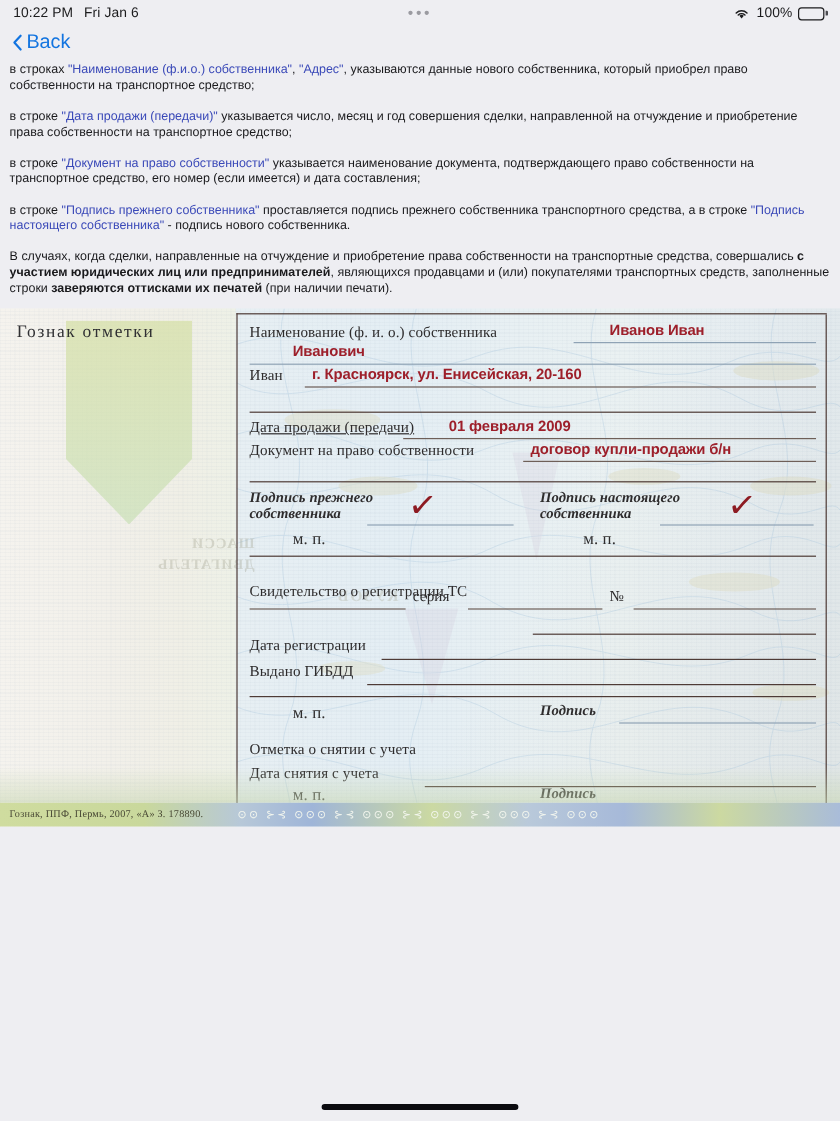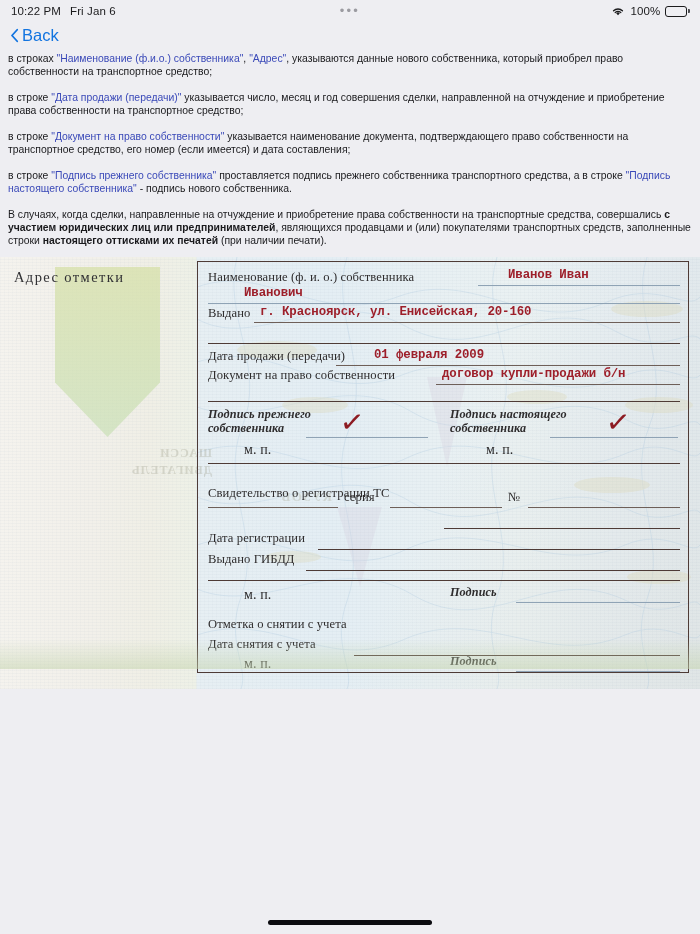--- a/index.html
+++ b/index.html
@@ -117,21 +117,21 @@
 
   .lbl {
     position: absolute;
     font-family: "Liberation Serif", "DejaVu Serif", serif;
     font-size: 12.6px; color: #2e2c2d; white-space: nowrap; letter-spacing: .1px;
   }
   .lbl.it { font-style: italic; font-weight: bold; font-size: 12.2px; }
   .lbl.sm { font-size: 14px; }
   .val {
     position: absolute;
-    font-family: Liberation Mono, monospace;
+    font-family: Liberation Sans, sans-serif;
     font-size: 12.4px; font-weight: bold; color: #9d1f2a; white-space: nowrap;
     letter-spacing: -.1px;
   }
   .tick {
     position: absolute;
     font-family: "Liberation Serif", "DejaVu Serif", serif;
     font-size: 29px; color: #8d1b22; line-height: 1;
     transform: rotate(6deg);
   }
 
@@ -217,21 +217,21 @@
 
   <p class="para">
     <span>в строке </span><span class="q">"Документ на право собственности"</span><span> указывается наименование документа, подтверждающего право собственности на транспортное средство, его номер (если имеется) и дата составления;</span>
   </p>
 
   <p class="para">
     <span>в строке </span><span class="q">"Подпись прежнего собственника"</span><span> проставляется подпись прежнего собственника транспортного средства, а в строке </span><span class="q">"Подпись настоящего собственника"</span><span> - подпись нового собственника.</span>
   </p>
 
   <p class="para">
-    <span>В случаях, когда сделки, направленные на отчуждение и приобретение права собственности на транспортные средства, совершались </span><span class="b">с участием юридических лиц или предпринимателей</span><span>, являющихся продавцами и (или) покупателями транспортных средств, заполненные строки </span><span class="b">настоящего оттисками их печатей</span><span> (при наличии печати).</span>
+    <span>В случаях, когда сделки, направленные на отчуждение и приобретение права собственности на транспортные средства, совершались </span><span class="b">с участием юридических лиц или предпринимателей</span><span>, являющихся продавцами и (или) покупателями транспортных средств, заполненные строки </span><span class="b">заверяются оттисками их печатей</span><span> (при наличии печати).</span>
   </p>
 
   <p class="para em">Вы вправе проставить только подписи настоящего и прежнего собственников, остальные строки обязаны заполнить сотрудники ГИБДД</p>
 </div>
 
 <div class="doc">
 
   <div class="doc-grain"></div>
 
   <svg class="guilloche" viewBox="0 0 503 432" preserveAspectRatio="none" aria-hidden="true">
@@ -265,39 +265,39 @@
       <path d="M140,250 L185,250 L163,330 Z"></path>
     </g>
   </svg>
 
   <div class="shield"></div>
   <div class="wm-text">
     <span>ШАССИ</span><br>
     <span>ДВИГАТЕЛЬ</span>
   </div>
   <div class="wm-text2">КУЗОВ</div>
-  <div class="doc-title">Адрес  отметки</div>
+  <div class="doc-title">Гознак  отметки</div>
 
   <div class="card">
     <div class="edge-r"></div>
 
     <div class="lbl" style="left:10px; top:8px;">Наименование  (ф. и. о.)  собственника</div>
     <div class="val" style="left:310px; top:6px;">Иванов Иван</div>
     <div class="rule blue" style="left:280px; top:23px; width:202px;"></div>
 
     <div class="val" style="left:46px; top:24px;">Иванович</div>
     <div class="rule blue" style="left:10px; top:41px; width:472px;"></div>
 
-    <div class="lbl" style="left:10px; top:44px;">Выдано</div>
+    <div class="lbl" style="left:10px; top:44px;">Иван</div>
     <div class="val" style="left:62px; top:43px;">г. Красноярск, ул. Енисейская, 20-160</div>
     <div class="rule thin" style="left:56px; top:60px; width:426px;"></div>
 
     <div class="rule" style="left:10px; top:81px; width:472px;"></div>
 
-    <div class="lbl" style="left:10px; top:87px;">Дата  продажи   (передачи)</div>
+    <div class="lbl" style="left:10px; top:87px;text-decoration:underline;">Дата  продажи   (передачи)</div>
     <div class="val" style="left:144px; top:86px;margin-left:32px;">01 февраля 2009</div>
     <div class="rule thin" style="left:138px; top:103px; width:344px;"></div>
 
     <div class="lbl" style="left:10px; top:106px;">Документ  на  право  собственности</div>
     <div class="val" style="left:244px; top:105px;">договор купли-продажи б/н</div>
     <div class="rule thin" style="left:238px; top:122px; width:244px;"></div>
 
     <div class="rule" style="left:10px; top:139px; width:472px;"></div>
 
     <div class="lbl it" style="left:10px; top:145px;">Подпись прежнего</div>
@@ -339,17 +339,21 @@
     <div class="lbl" style="left:10px; top:375px;">Дата  снятия  с  учета</div>
     <div class="rule" style="left:156px; top:393px; width:326px;"></div>
 
     <div class="lbl sm" style="left:46px; top:394px;">м.  п.</div>
     <div class="lbl it" style="left:252px; top:392px;">Подпись</div>
     <div class="rule blue" style="left:318px; top:409px; width:164px;"></div>
   </div>
 
   <div class="doc-bottomwash"></div>
 
+  <div class="strip">
+    <div class="microtext">Гознак, ППФ, Пермь, 2007, «А» З. 178890.</div>
+    <div class="dots">⊙⊙  ⊱⊰  ⊙⊙⊙  ⊱⊰  ⊙⊙⊙  ⊱⊰  ⊙⊙⊙  ⊱⊰  ⊙⊙⊙  ⊱⊰  ⊙⊙⊙</div>
+  </div>
 </div>
 
 <div class="below"></div>
 
 <div class="home-indicator"></div>
 
 </body></html>

